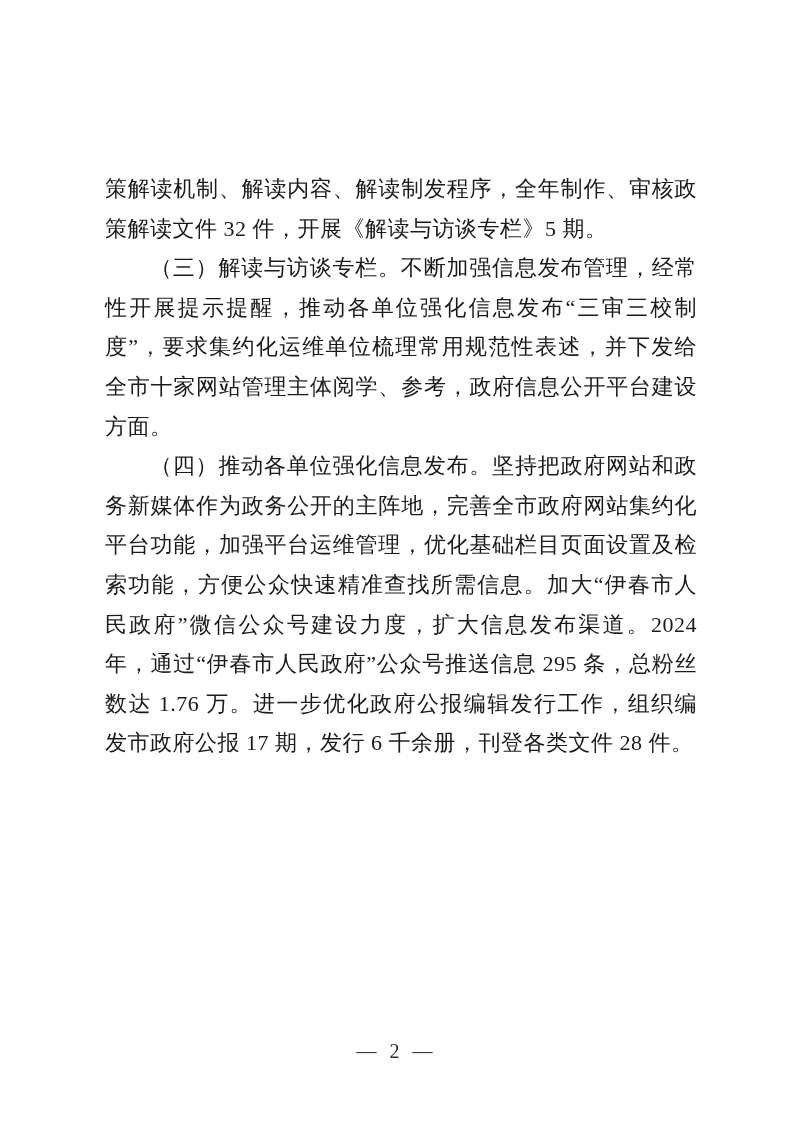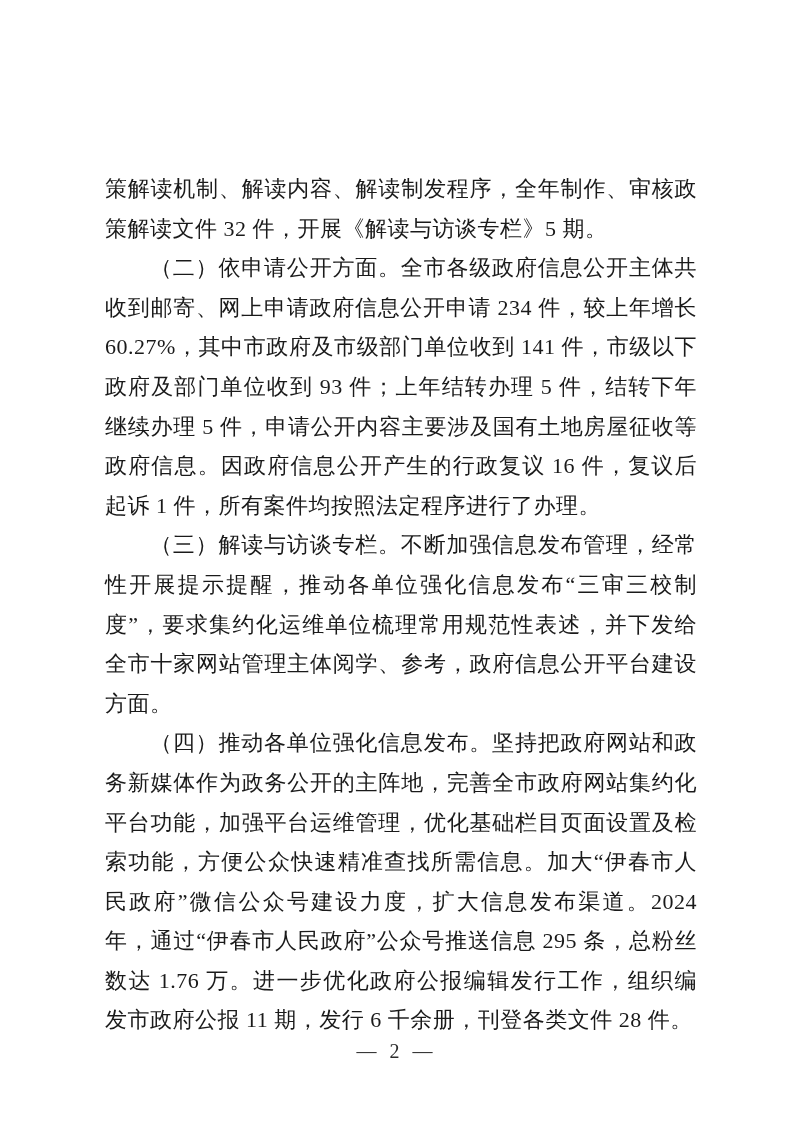--- a/index.html
+++ b/index.html
@@ -51,22 +51,21 @@
   }
 </style>
 </head>
 <body>
 
 <div class="page">
   <div class="content">
 
     <p class="para"><span>策解读机制、解读内容、解读制发程序，全年制作、审核政策解读文件 32 件，开展《解读与访谈专栏》5 期。</span></p>
 
-    <p class="para indent"><span class="section-heading">（二）依申请公开方面。</span><span>全市各级政府信息公开主体共收到邮寄、网上申请政府信息公开申请 234 件，较上年增长 60.27%，其中市政府及市级部门单位收到 141 件，市级以下政府及部门单位收到 93 件；上年结转办理 5 件，结转下年继续办理 5 件，申请公开内容主要涉及国有土地房屋征收等政府信息。因政府信息公开产生的行政复议 16 件，复议后起诉 1 件，所有案件均按照法定程序进行了办理。</span></p>
 
     <p class="para indent"><span class="section-heading">（三）解读与访谈专栏。</span><span>不断加强信息发布管理，经常性开展提示提醒，推动各单位强化信息发布“三审三校制度”，要求集约化运维单位梳理常用规范性表述，并下发给全市十家网站管理主体阅学、参考，政府信息公开平台建设方面。</span></p>
 
-    <p class="para indent"><span class="section-heading">（四）推动各单位强化信息发布。</span><span>坚持把政府网站和政务新媒体作为政务公开的主阵地，完善全市政府网站集约化平台功能，加强平台运维管理，优化基础栏目页面设置及检索功能，方便公众快速精准查找所需信息。加大“伊春市人民政府”微信公众号建设力度，扩大信息发布渠道。2024 年，通过“伊春市人民政府”公众号推送信息 295 条，总粉丝数达 1.76 万。进一步优化政府公报编辑发行工作，组织编发市政府公报 11 期，发行 6 千余册，刊登各类文件 28 件。</span></p>
+    <p class="para indent"><span class="section-heading">（四）推动各单位强化信息发布。</span><span>坚持把政府网站和政务新媒体作为政务公开的主阵地，完善全市政府网站集约化平台功能，加强平台运维管理，优化基础栏目页面设置及检索功能，方便公众快速精准查找所需信息。加大“伊春市人民政府”微信公众号建设力度，扩大信息发布渠道。2024 年，通过“伊春市人民政府”公众号推送信息 295 条，总粉丝数达 1.76 万。进一步优化政府公报编辑发行工作，组织编发市政府公报 17 期，发行 6 千余册，刊登各类文件 28 件。</span></p>
 
   </div>
 
   <div class="page-number">— 2 —</div>
 </div>
 
 </body></html>

